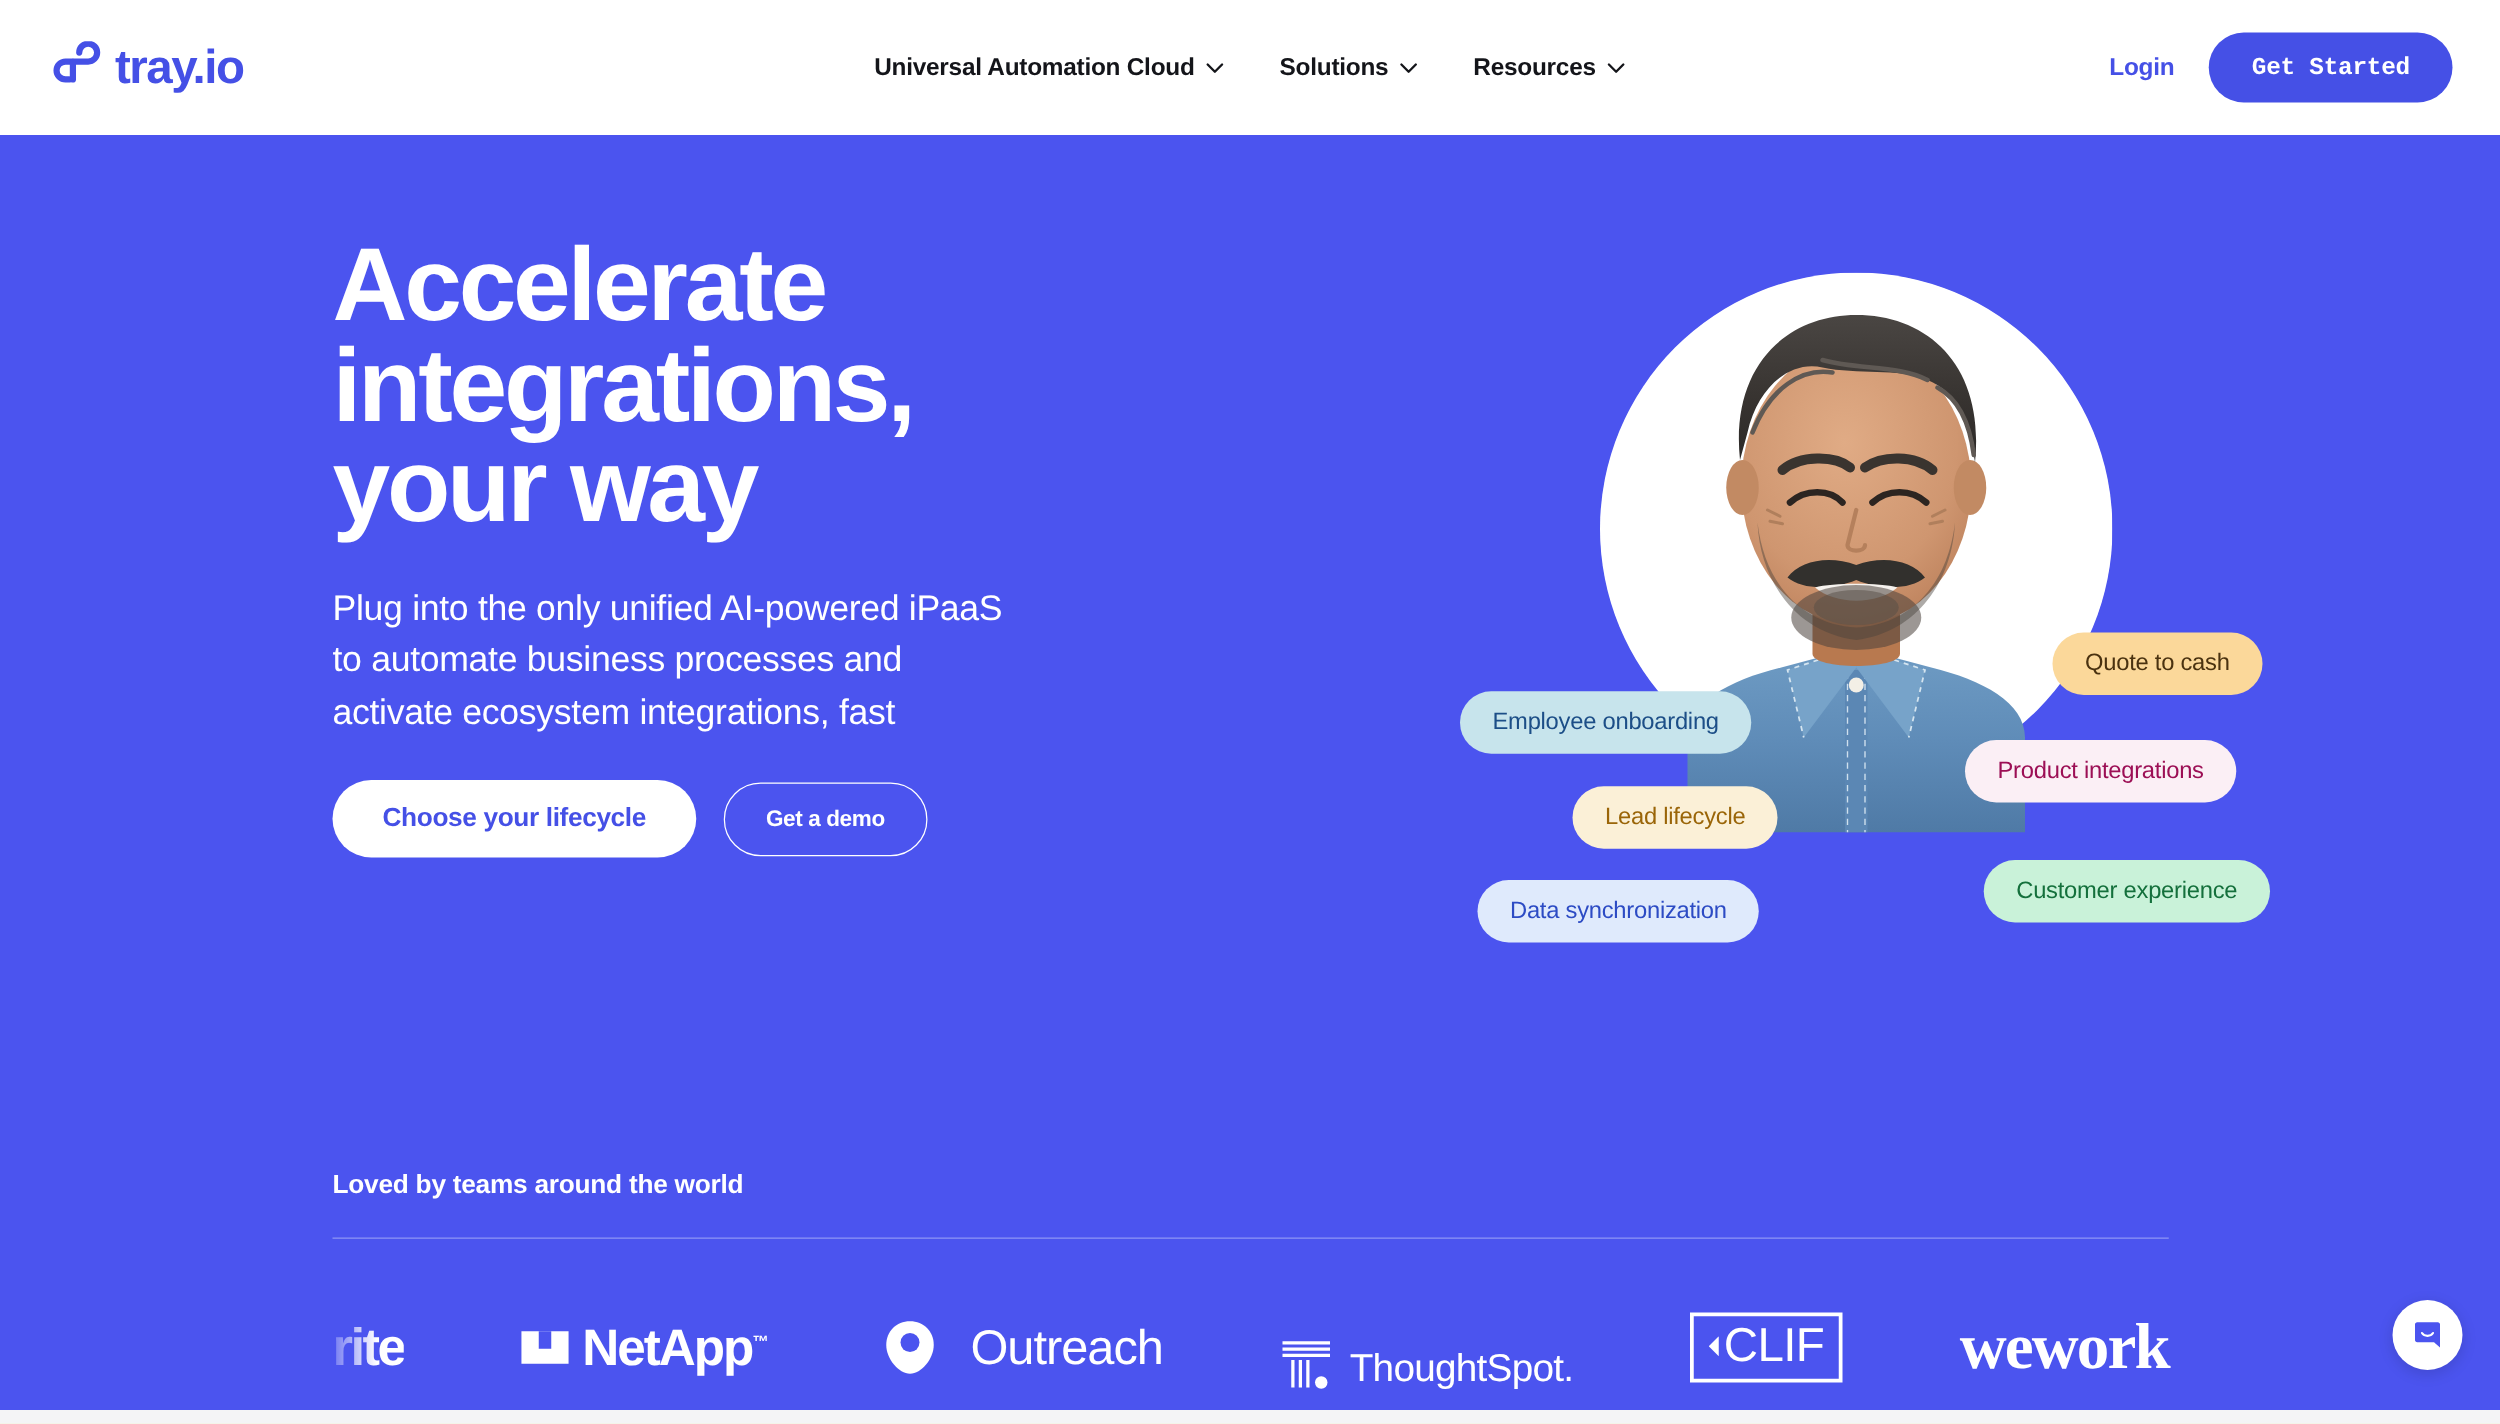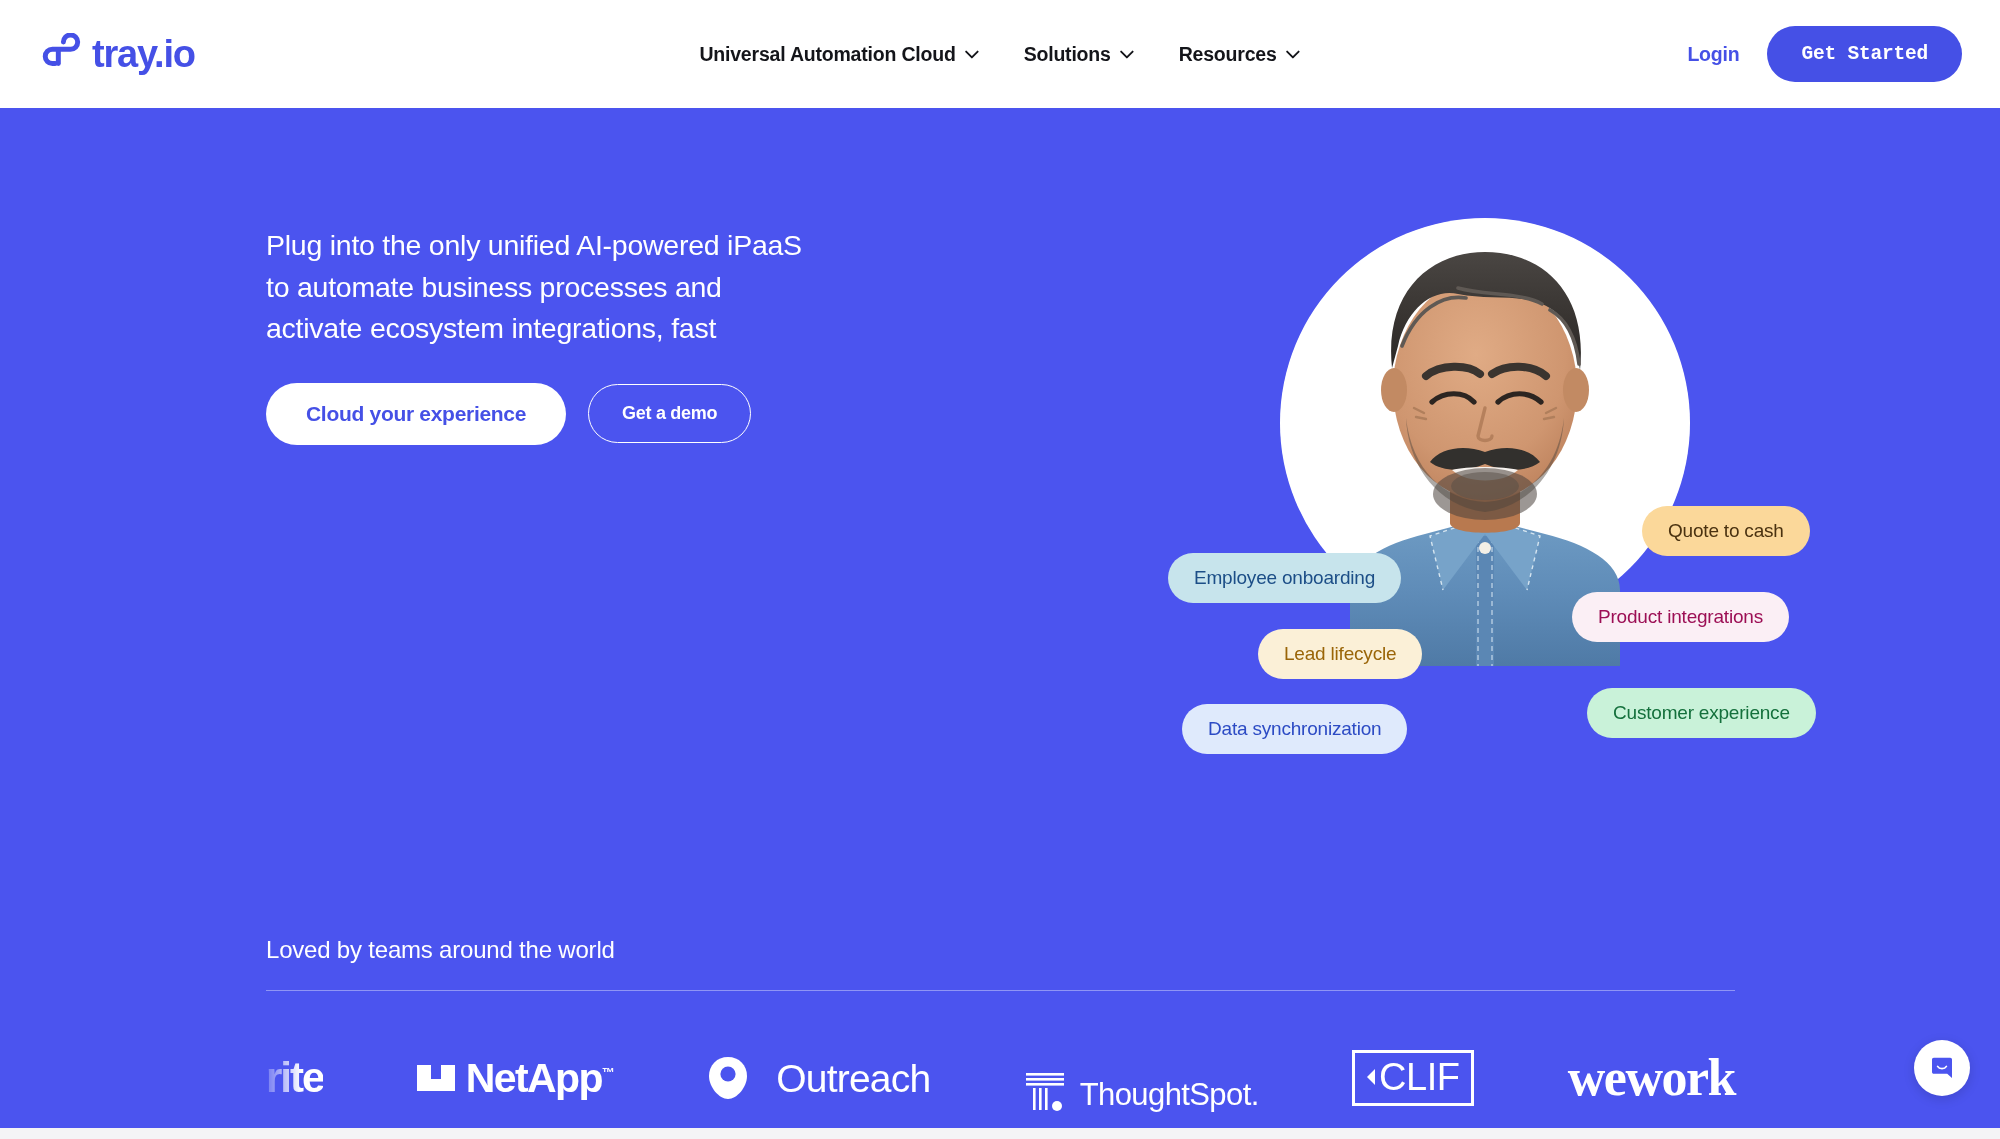--- a/index.html
+++ b/index.html
@@ -132,21 +132,21 @@
   .pill-employee   { left:1168px; top:445px;  background:#c7e4ec; color:#1c4e87; }
   .pill-lead       { left:1258px; top:521px;  background:#fbf0d7; color:#9a6508; }
   .pill-data       { left:1182px; top:596px;  background:#dfeafc; color:#2c4bc4; }
   .pill-quote      { left:1642px; top:398px;  background:#fbd89a; color:#4a3210; z-index:14; }
   .pill-product    { left:1572px; top:484px;  background:#fbeff5; color:#9c0f55; z-index:14; }
   .pill-customer   { left:1587px; top:580px;  background:#c9f2d9; color:#14703c; z-index:14; }
 
   
   .loved {
     position:absolute; left:266px; top:828px;
-    font-size:24px; font-weight:400; color:#ffffff;
+    font-size:21px; font-weight:700; color:#ffffff;
     letter-spacing:-0.2px;
   }
   .rule {
     position:absolute; left:266px; top:882px;
     width:1469px; height:1px; background:rgba(255,255,255,0.38);
   }
   .logos {
     position:absolute; left:266px; top:925px;
     width:1469px; height:90px;
     display:flex; align-items:center; justify-content:space-between;
@@ -254,25 +254,28 @@
 
     <div class="header-right">
       <span class="login-link">Login</span>
       <button class="btn-started">Get Started</button>
     </div>
   </header>
 
   <section class="hero">
 
     <div class="hero-copy">
+      <h1 class="hero-title">Accelerate
+integrations,
+your way</h1>
       <p class="hero-sub">Plug into the only unified AI-powered iPaaS
 to automate business processes and
 activate ecosystem integrations, fast</p>
       <div class="hero-ctas">
-        <button class="btn-primary">Cloud your experience</button>
+        <button class="btn-primary">Choose your lifecycle</button>
         <button class="btn-ghost">Get a demo</button>
       </div>
     </div>
 
     <div class="portrait-stage">
       <div class="portrait-clip">
         <div class="portrait-mask"></div>
         <svg class="portrait-svg" viewBox="0 0 410 560">
           <defs>
             <clipPath id="circClip">

